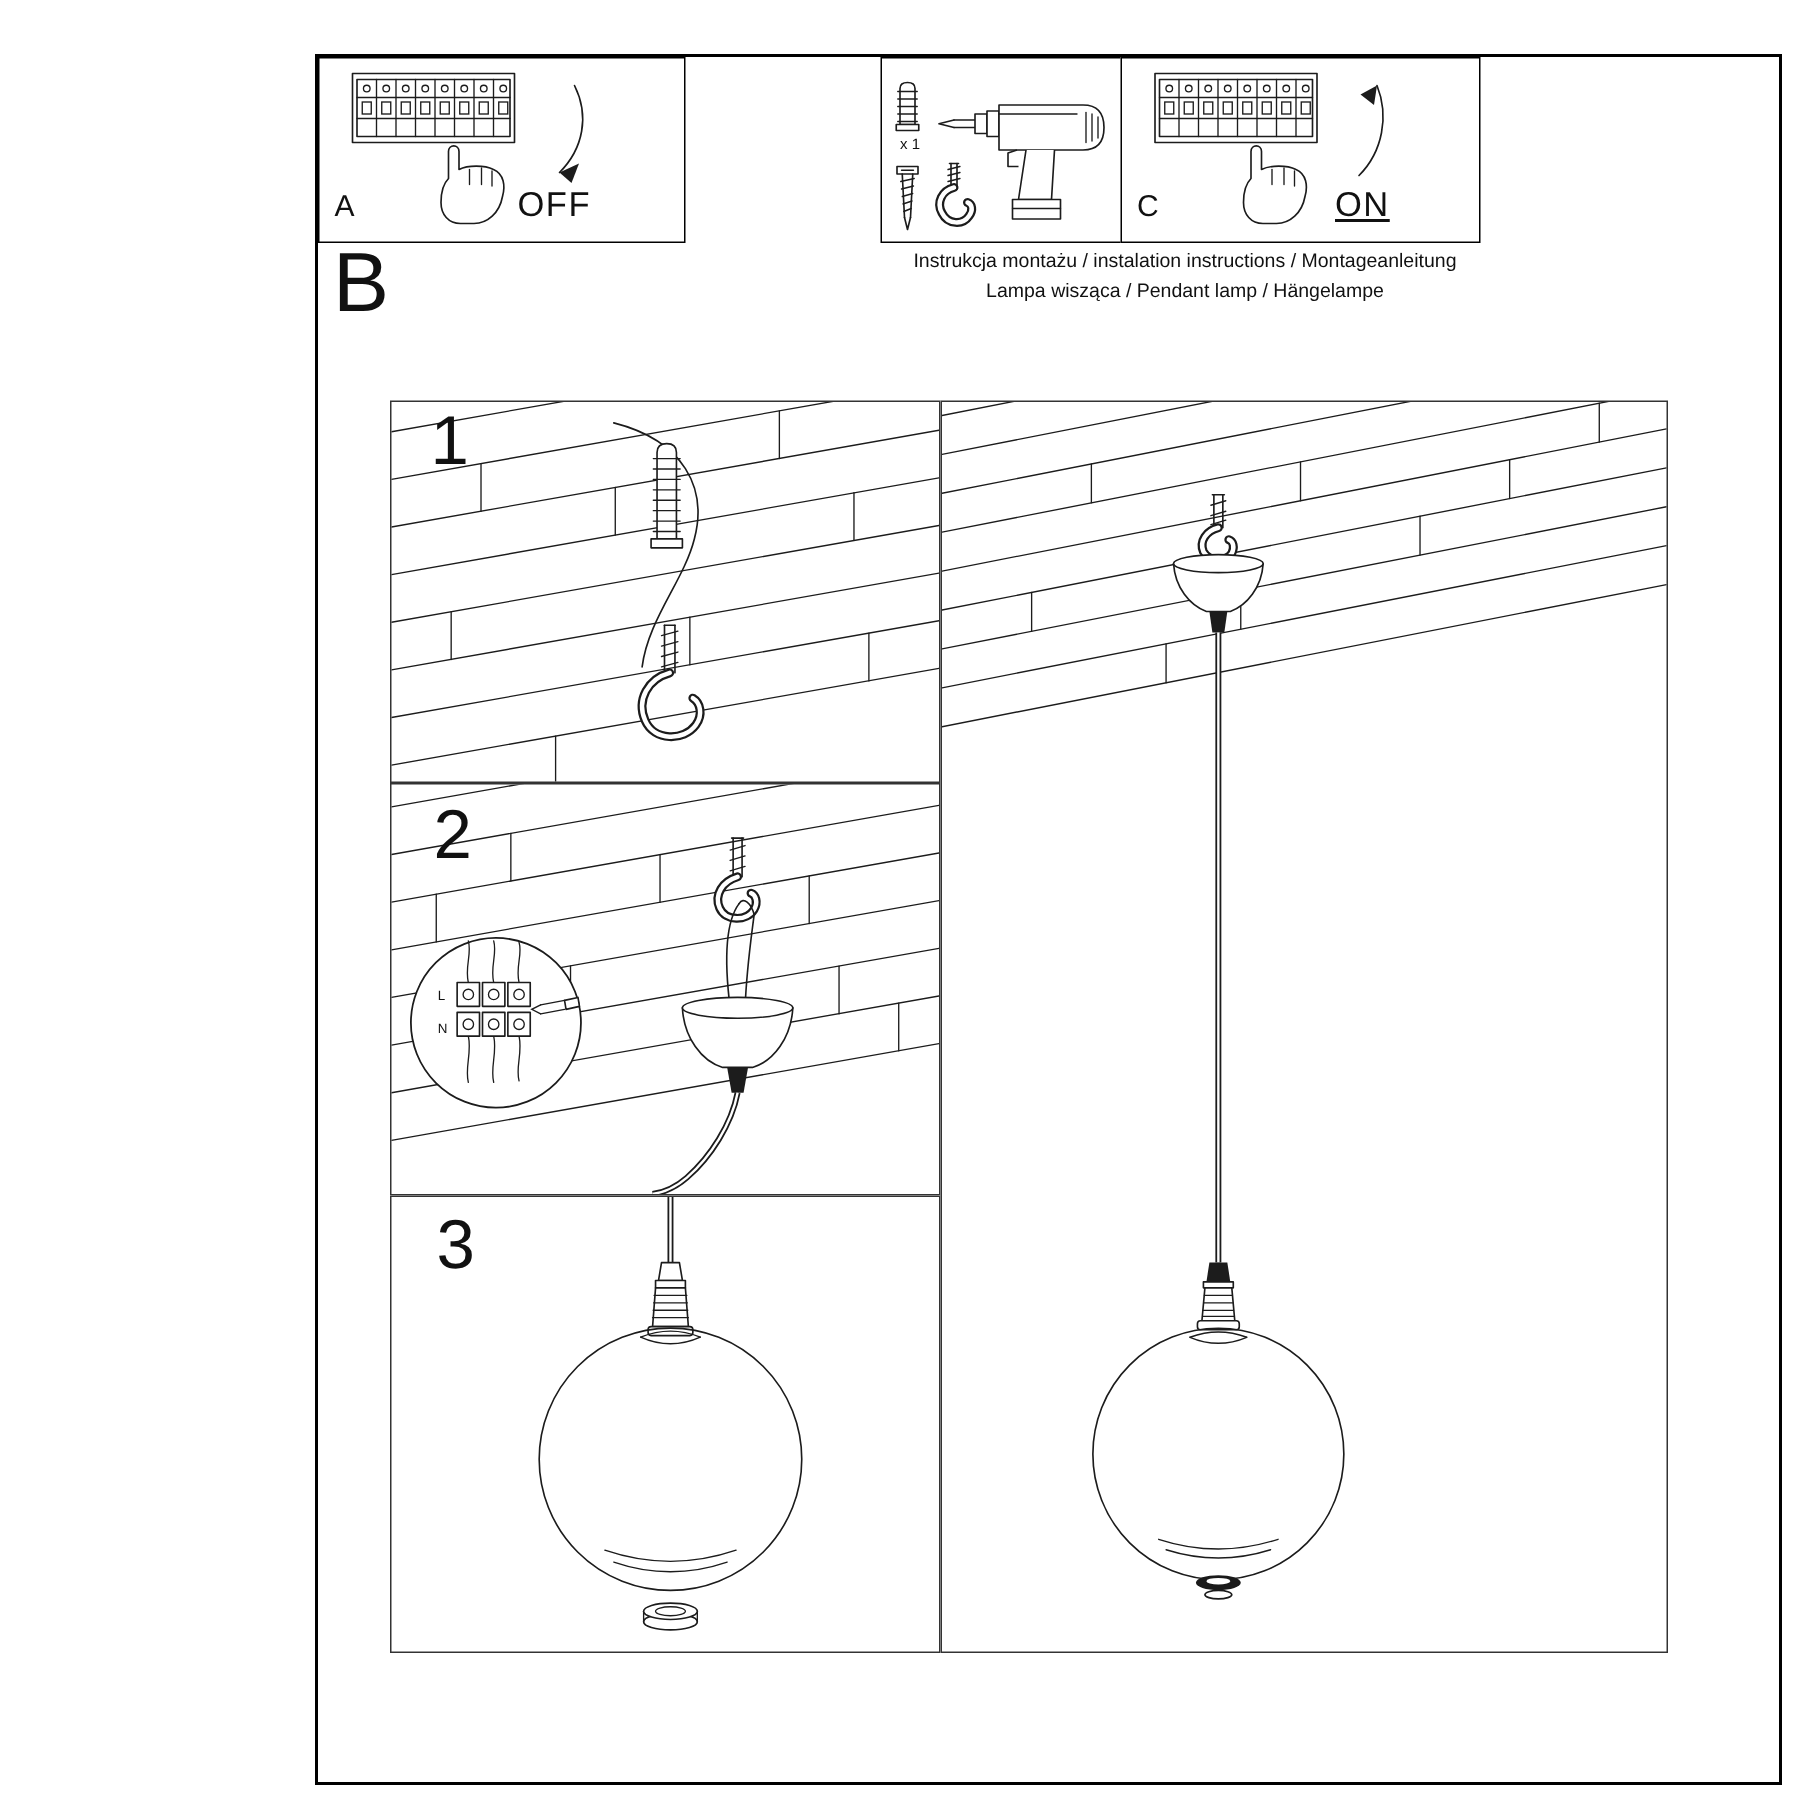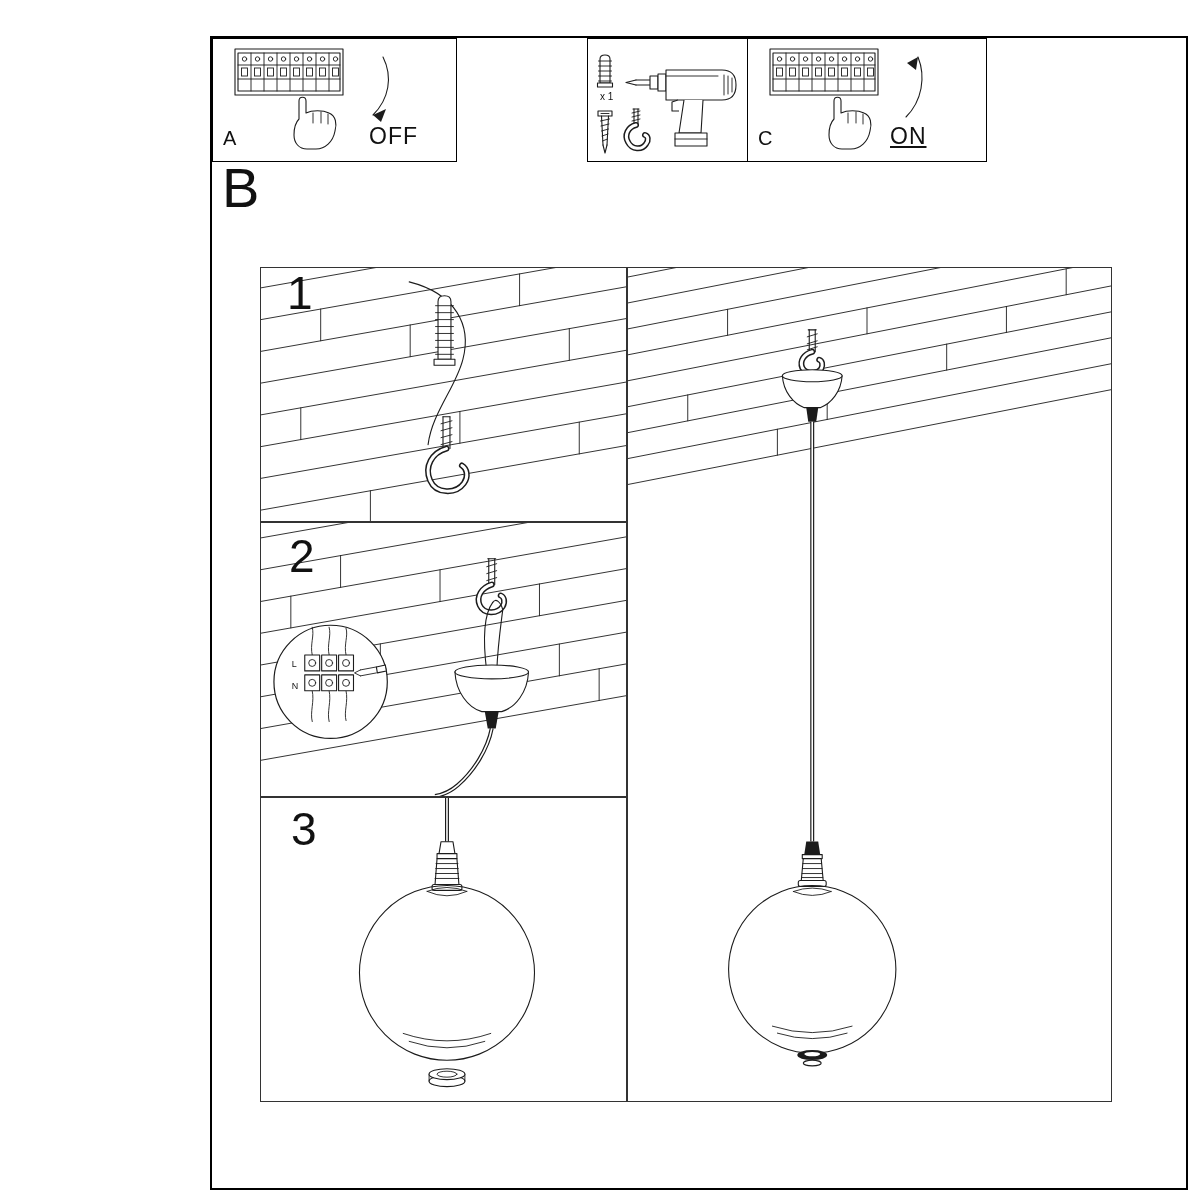--- a/index.html
+++ b/index.html
@@ -73,21 +73,21 @@
           <line class="thin" x1="82" y1="69" x2="82" y2="80"></line>
           <line class="thin" x1="89" y1="71" x2="89" y2="81"></line>
         </g>
 
         <g>
           <path class="ln" d="M162,14 C172,34 168,56 152,72"></path>
           <polygon class="ink" points="152,72 165,66 160,79"></polygon>
         </g>
       </svg>
       <div class="lbl-corner" style="left:10px;top:88px;">A</div>
-      <div class="lbl-big" style="left:156px;top:84px;">OFF</div>
+      <div class="lbl-big" style="left:132px;top:84px;">OFF</div>
     </div>
 
     <div class="box" style="left:375px;top:0;width:162px;height:124px;">
       <svg width="152" height="116" viewBox="0 0 152 116" style="position:absolute;left:4px;top:4px;">
 
         <g transform="translate(8,12)">
           <path class="lnf" d="M0,4 Q0,0 5,0 Q10,0 10,4 L10,28 L0,28 Z"></path>
           <line class="thin" x1="-1.5" y1="6" x2="11.5" y2="6"></line>
           <line class="thin" x1="-1.5" y1="11" x2="11.5" y2="11"></line>
           <line class="thin" x1="-1.5" y1="16" x2="11.5" y2="16"></line>
@@ -179,20 +179,24 @@
         </g>
         <g>
           <path class="ln" d="M150,74 C166,58 170,34 162,14"></path>
           <polygon class="ink" points="162,14 151,20 160,27"></polygon>
         </g>
       </svg>
       <div class="lbl-corner" style="left:10px;top:88px;">C</div>
       <div class="lbl-big" style="left:142px;top:84px;text-decoration:underline;">ON</div>
     </div>
 
+    <div class="instr">
+      <div>Instrukcja montażu / instalation instructions / Montageanleitung</div>
+      <div>Lampa wisząca / Pendant lamp / Hängelampe</div>
+    </div>
 
     <div class="lbl-B" style="left:10px;top:122px;">B</div>
 
     <div class="panel" style="left:48px;top:229px;width:367px;height:255px;">
       <svg viewBox="0 0 367 255" preserveAspectRatio="none">
         <g>
           <line class="thin" x1="0" y1="20" x2="367" y2="-45"></line>
             <line class="thin" x1="0" y1="52" x2="367" y2="-13"></line>
           <line class="thin" x1="0" y1="84" x2="367" y2="19"></line>
             <line class="thin" x1="0" y1="116" x2="367" y2="51"></line>

